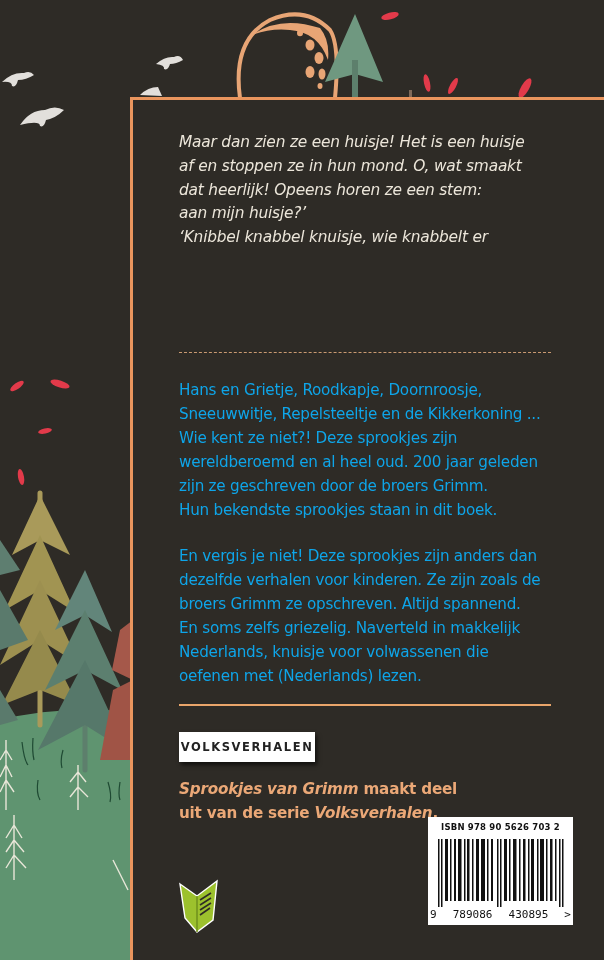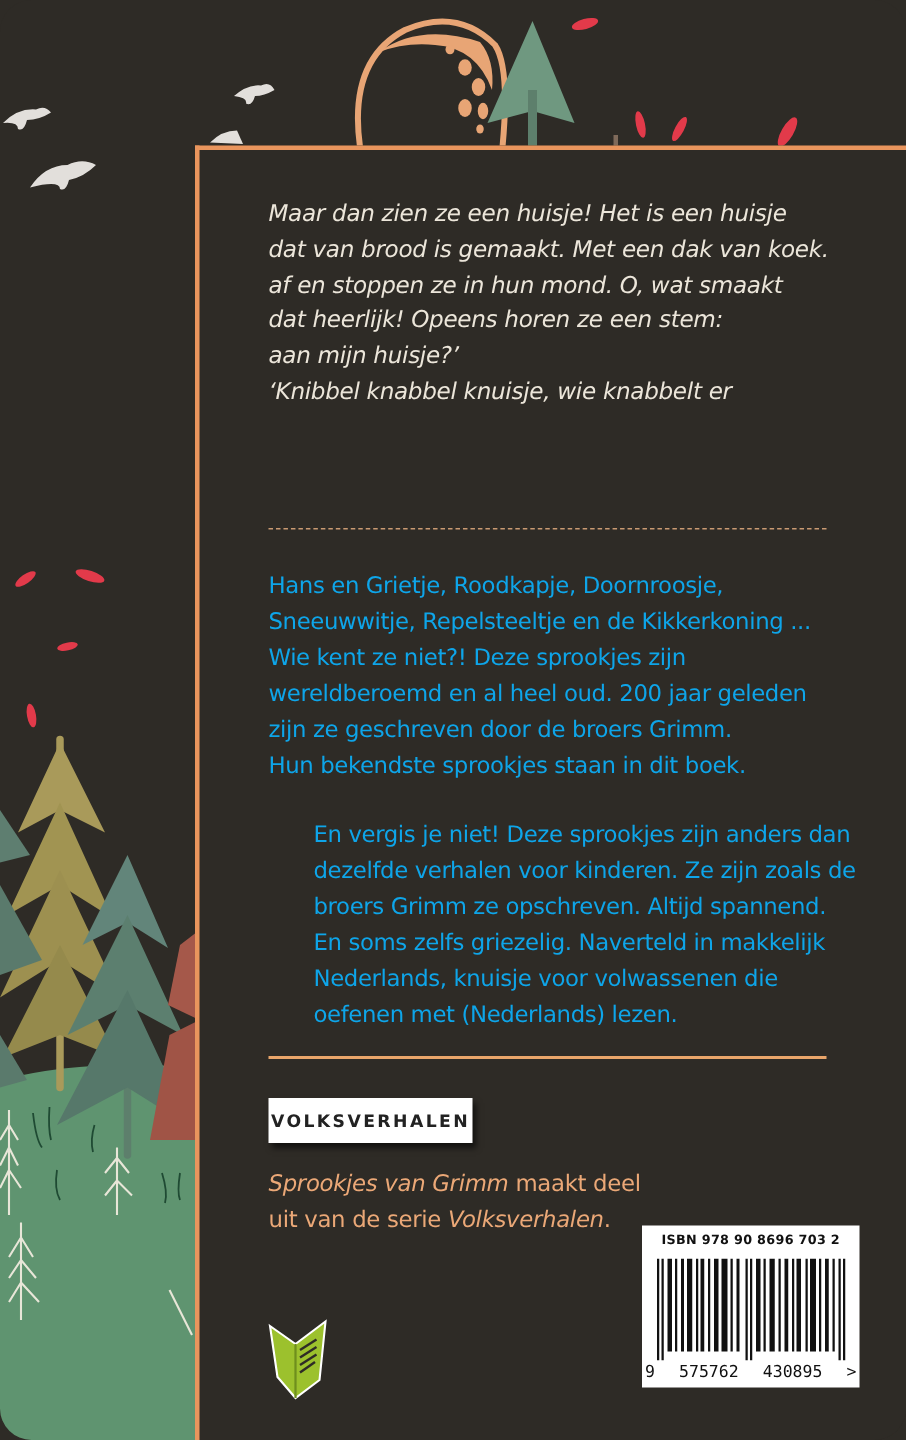--- a/index.html
+++ b/index.html
@@ -1,31 +1,31 @@
 <!DOCTYPE html>
 <html><head>
 <meta charset="utf-8">
 <style>
   html,body{margin:0;padding:0;}
   body{width:604px;height:960px;overflow:hidden;background:#2e2b26;position:relative;font-family:"DejaVu Sans",sans-serif;}
-  .cover{position:absolute;left:0;top:0;width:604px;height:960px;background:#2e2b26;overflow:hidden;border-radius:21px;}
+  .cover{position:absolute;left:0;top:0;width:604px;height:960px;background:#2e2b26;overflow:hidden;}
   .art{position:absolute;left:0;top:0;width:604px;height:960px;}
   .frame{position:absolute;left:130px;top:97px;width:480px;height:880px;border-left:3px solid #e9955d;border-top:3px solid #e9955d;box-sizing:border-box;background:#2e2b26;}
   .quote{position:absolute;left:179px;top:131px;width:390px;color:#ece6da;font-style:italic;font-size:15.4px;line-height:23.8px;font-family:"DejaVu Sans",sans-serif;letter-spacing:-0.2px;}
   .quote div{white-space:nowrap;}
   .dash{position:absolute;left:179px;top:352px;width:372px;height:0;border-top:1.5px dashed #c99a72;}
   .para{position:absolute;left:179px;width:390px;color:#0ea5e9;font-size:15.2px;line-height:24px;letter-spacing:-0.25px;}
   .para div{white-space:nowrap;}
   .p1{top:378px;}
-  .p2{top:544px;margin-left:30px;}
+  .p2{top:544px;}
   .rule{position:absolute;left:179px;top:704px;width:372px;height:2px;background:#e9a56a;}
   .badge{position:absolute;left:179px;top:732px;width:136px;height:30px;background:#fff;box-shadow:2px 3px 4px rgba(0,0,0,.6);display:flex;align-items:center;justify-content:center;}
   .badge span{font-weight:bold;font-size:11.5px;letter-spacing:1.6px;color:#222;}
   .series{position:absolute;left:179px;top:778px;color:#eba877;font-size:15.2px;line-height:23.5px;letter-spacing:-0.2px;}
-  .series div{white-space:nowrap;}
+  .series div{white-space:nowrap;font-weight:bold;}
   .series i{font-style:italic;}
   .isbn-box{position:absolute;left:428px;top:817px;width:145px;height:108px;background:#fff;}
   .isbn-text{position:absolute;left:0;top:5px;width:145px;text-align:center;font-size:8.5px;font-weight:bold;color:#111;letter-spacing:.2px;}
   .bars{position:absolute;left:8px;top:22px;width:130px;height:68px;}
   .isbn-digits{position:absolute;left:2px;top:91px;width:141px;font-family:"DejaVu Sans Mono",monospace;font-size:11px;color:#111;display:flex;justify-content:space-between;}
   .logo{position:absolute;left:177px;top:878px;width:44px;height:56px;}
   .urls{position:absolute;left:225px;top:897px;color:#ece6da;font-size:9.6px;line-height:15px;letter-spacing:.8px;}
 </style>
 </head>
 <body>
@@ -109,21 +109,20 @@
       <path d="M355 14 L325 82 L355 74 L383 82 Z" fill="#6f9880"></path>
       <rect x="352" y="60" width="6" height="38" fill="#5d7f6c"></rect>
     </g>
     <rect x="409" y="90" width="3" height="8" fill="#7f6a5a"></rect>
   </svg>
 
   <div class="frame"></div>
 
   <div class="quote">
     <div>Maar dan zien ze een huisje! Het is een huisje</div>
-    <div>dat van brood is gemaakt. Met een dak van koek.</div>
     <div>af en stoppen ze in hun mond. O, wat smaakt</div>
     <div>dat heerlijk! Opeens horen ze een stem:</div>
     <div>aan mijn huisje?’</div>
     <div>‘Knibbel knabbel knuisje, wie knabbelt er</div>
   </div>
 
   <div class="dash"></div>
 
   <div class="para p1">
     <div>Hans en Grietje, Roodkapje, Doornroosje,</div>
@@ -148,21 +147,21 @@
   <div class="badge">
     <span>VOLKSVERHALEN</span>
   </div>
 
   <div class="series">
     <div><i>Sprookjes van Grimm</i><span> maakt deel</span></div>
     <div><span>uit van de serie </span><i>Volksverhalen</i><span>.</span></div>
   </div>
 
   <div class="isbn-box">
-    <div class="isbn-text">ISBN  978 90 8696 703 2</div>
+    <div class="isbn-text">ISBN  978 90 5626 703 2</div>
     <svg class="bars" viewBox="0 0 130 68" preserveAspectRatio="none">
       <g fill="#111">
         <rect x="2" y="0" width="1.5" height="68"></rect>
           <rect x="5" y="0" width="1.5" height="68"></rect>
         <rect x="9" y="0" width="3" height="62"></rect>
           <rect x="14" y="0" width="1.5" height="62"></rect>
         <rect x="18" y="0" width="2" height="62"></rect>
           <rect x="22" y="0" width="3.5" height="62"></rect>
         <rect x="28" y="0" width="1.5" height="62"></rect>
           <rect x="31" y="0" width="2.5" height="62"></rect>
@@ -184,21 +183,21 @@
           <rect x="104" y="0" width="4" height="62"></rect>
         <rect x="110" y="0" width="1.5" height="62"></rect>
           <rect x="114" y="0" width="2.5" height="62"></rect>
         <rect x="119" y="0" width="1.5" height="62"></rect>
           <rect x="123" y="0" width="1.5" height="68"></rect>
         <rect x="126" y="0" width="1.5" height="68"></rect>
       </g>
     </svg>
     <div class="isbn-digits">
       <span>9</span>
-      <span>575762</span>
+      <span>789086</span>
       <span>430895</span>
       <span>&gt;</span>
     </div>
   </div>
 
   <svg class="logo" viewBox="0 0 44 56">
     <path d="M3 6 L20 18 L40 3 L36 42 L20 54 L8 40 Z" fill="#9cc12d" stroke="#fff" stroke-width="1.4"></path>
     <path d="M20 18 L20 54" stroke="#6f8f1d" stroke-width="1.5"></path>
     <g stroke="#2e2b26" stroke-width="1.6">
       <path d="M23 22 L34 15"></path>

